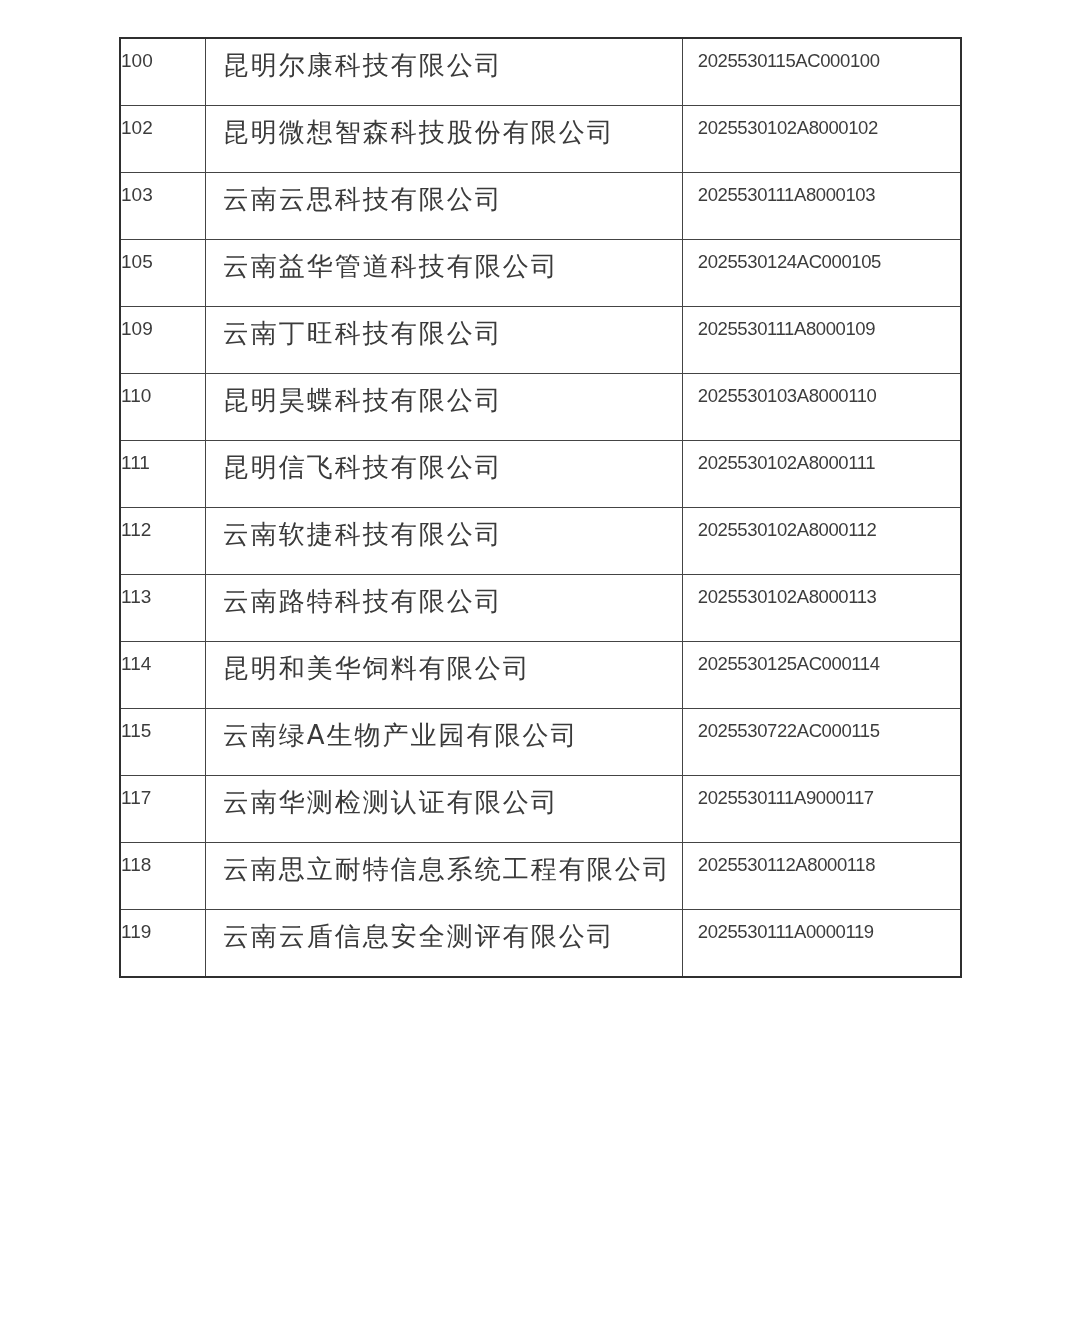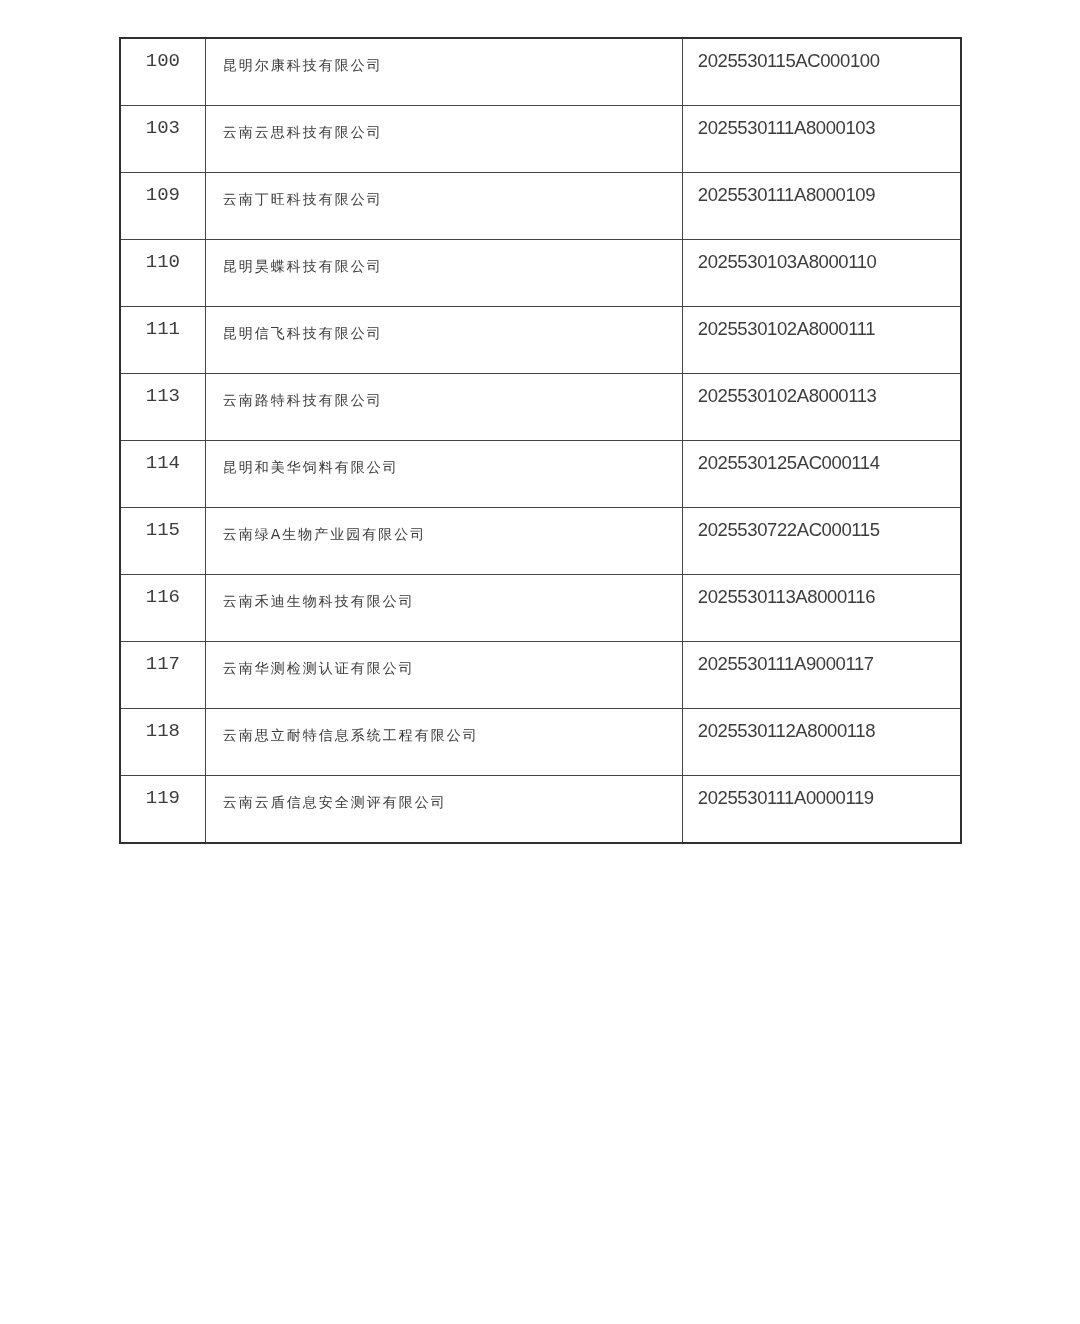--- a/index.html
+++ b/index.html
@@ -29,29 +29,29 @@
       height: 53px;
       padding: 0;
       vertical-align: top;
       overflow: hidden;
       white-space: nowrap;
     }
     .col-no { width: 85px; }
     .col-name { width: 476px; }
     .col-code { width: 278px; }
     .cell-no {
-      text-align: center;
-      font-family: Liberation Mono, monospace;
+      text-align: left;
+      font-family: Liberation Sans, sans-serif;
       font-size: 19px;
       padding-top: 11px !important;
       line-height: 22px;
       color: #3c3c3c;
     }
     .cell-name {
-      font-size: 14px;
+      font-size: 26px;
       letter-spacing: 2px;
       padding-left: 17px !important;
       padding-top: 13px !important;
       line-height: 26px;
       color: #3a3a3a;
     }
     .cell-code {
       font-family: "Liberation Sans", sans-serif;
       font-size: 18.5px;
       letter-spacing: -0.4px;
@@ -71,58 +71,68 @@
     <col class="col-name">
     <col class="col-code">
   </colgroup>
   <tbody>
     <tr>
         <td class="cell-no">100</td>
         <td class="cell-name">昆明尔康科技有限公司</td>
         <td class="cell-code">2025530115AC000100</td>
       </tr>
     <tr>
+        <td class="cell-no">102</td>
+        <td class="cell-name">昆明微想智森科技股份有限公司</td>
+        <td class="cell-code">2025530102A8000102</td>
+      </tr>
+    <tr>
         <td class="cell-no">103</td>
         <td class="cell-name">云南云思科技有限公司</td>
         <td class="cell-code">2025530111A8000103</td>
+      </tr>
+    <tr>
+        <td class="cell-no">105</td>
+        <td class="cell-name">云南益华管道科技有限公司</td>
+        <td class="cell-code">2025530124AC000105</td>
       </tr>
     <tr>
         <td class="cell-no">109</td>
         <td class="cell-name">云南丁旺科技有限公司</td>
         <td class="cell-code">2025530111A8000109</td>
       </tr>
     <tr>
         <td class="cell-no">110</td>
         <td class="cell-name">昆明昊蝶科技有限公司</td>
         <td class="cell-code">2025530103A8000110</td>
       </tr>
     <tr>
         <td class="cell-no">111</td>
         <td class="cell-name">昆明信飞科技有限公司</td>
         <td class="cell-code">2025530102A8000111</td>
       </tr>
     <tr>
+        <td class="cell-no">112</td>
+        <td class="cell-name">云南软捷科技有限公司</td>
+        <td class="cell-code">2025530102A8000112</td>
+      </tr>
+    <tr>
         <td class="cell-no">113</td>
         <td class="cell-name">云南路特科技有限公司</td>
         <td class="cell-code">2025530102A8000113</td>
       </tr>
     <tr>
         <td class="cell-no">114</td>
         <td class="cell-name">昆明和美华饲料有限公司</td>
         <td class="cell-code">2025530125AC000114</td>
       </tr>
     <tr>
         <td class="cell-no">115</td>
         <td class="cell-name">云南绿A生物产业园有限公司</td>
         <td class="cell-code">2025530722AC000115</td>
-      </tr>
-    <tr>
-        <td class="cell-no">116</td>
-        <td class="cell-name">云南禾迪生物科技有限公司</td>
-        <td class="cell-code">2025530113A8000116</td>
       </tr>
     <tr>
         <td class="cell-no">117</td>
         <td class="cell-name">云南华测检测认证有限公司</td>
         <td class="cell-code">2025530111A9000117</td>
       </tr>
     <tr>
         <td class="cell-no">118</td>
         <td class="cell-name">云南思立耐特信息系统工程有限公司</td>
         <td class="cell-code">2025530112A8000118</td>

